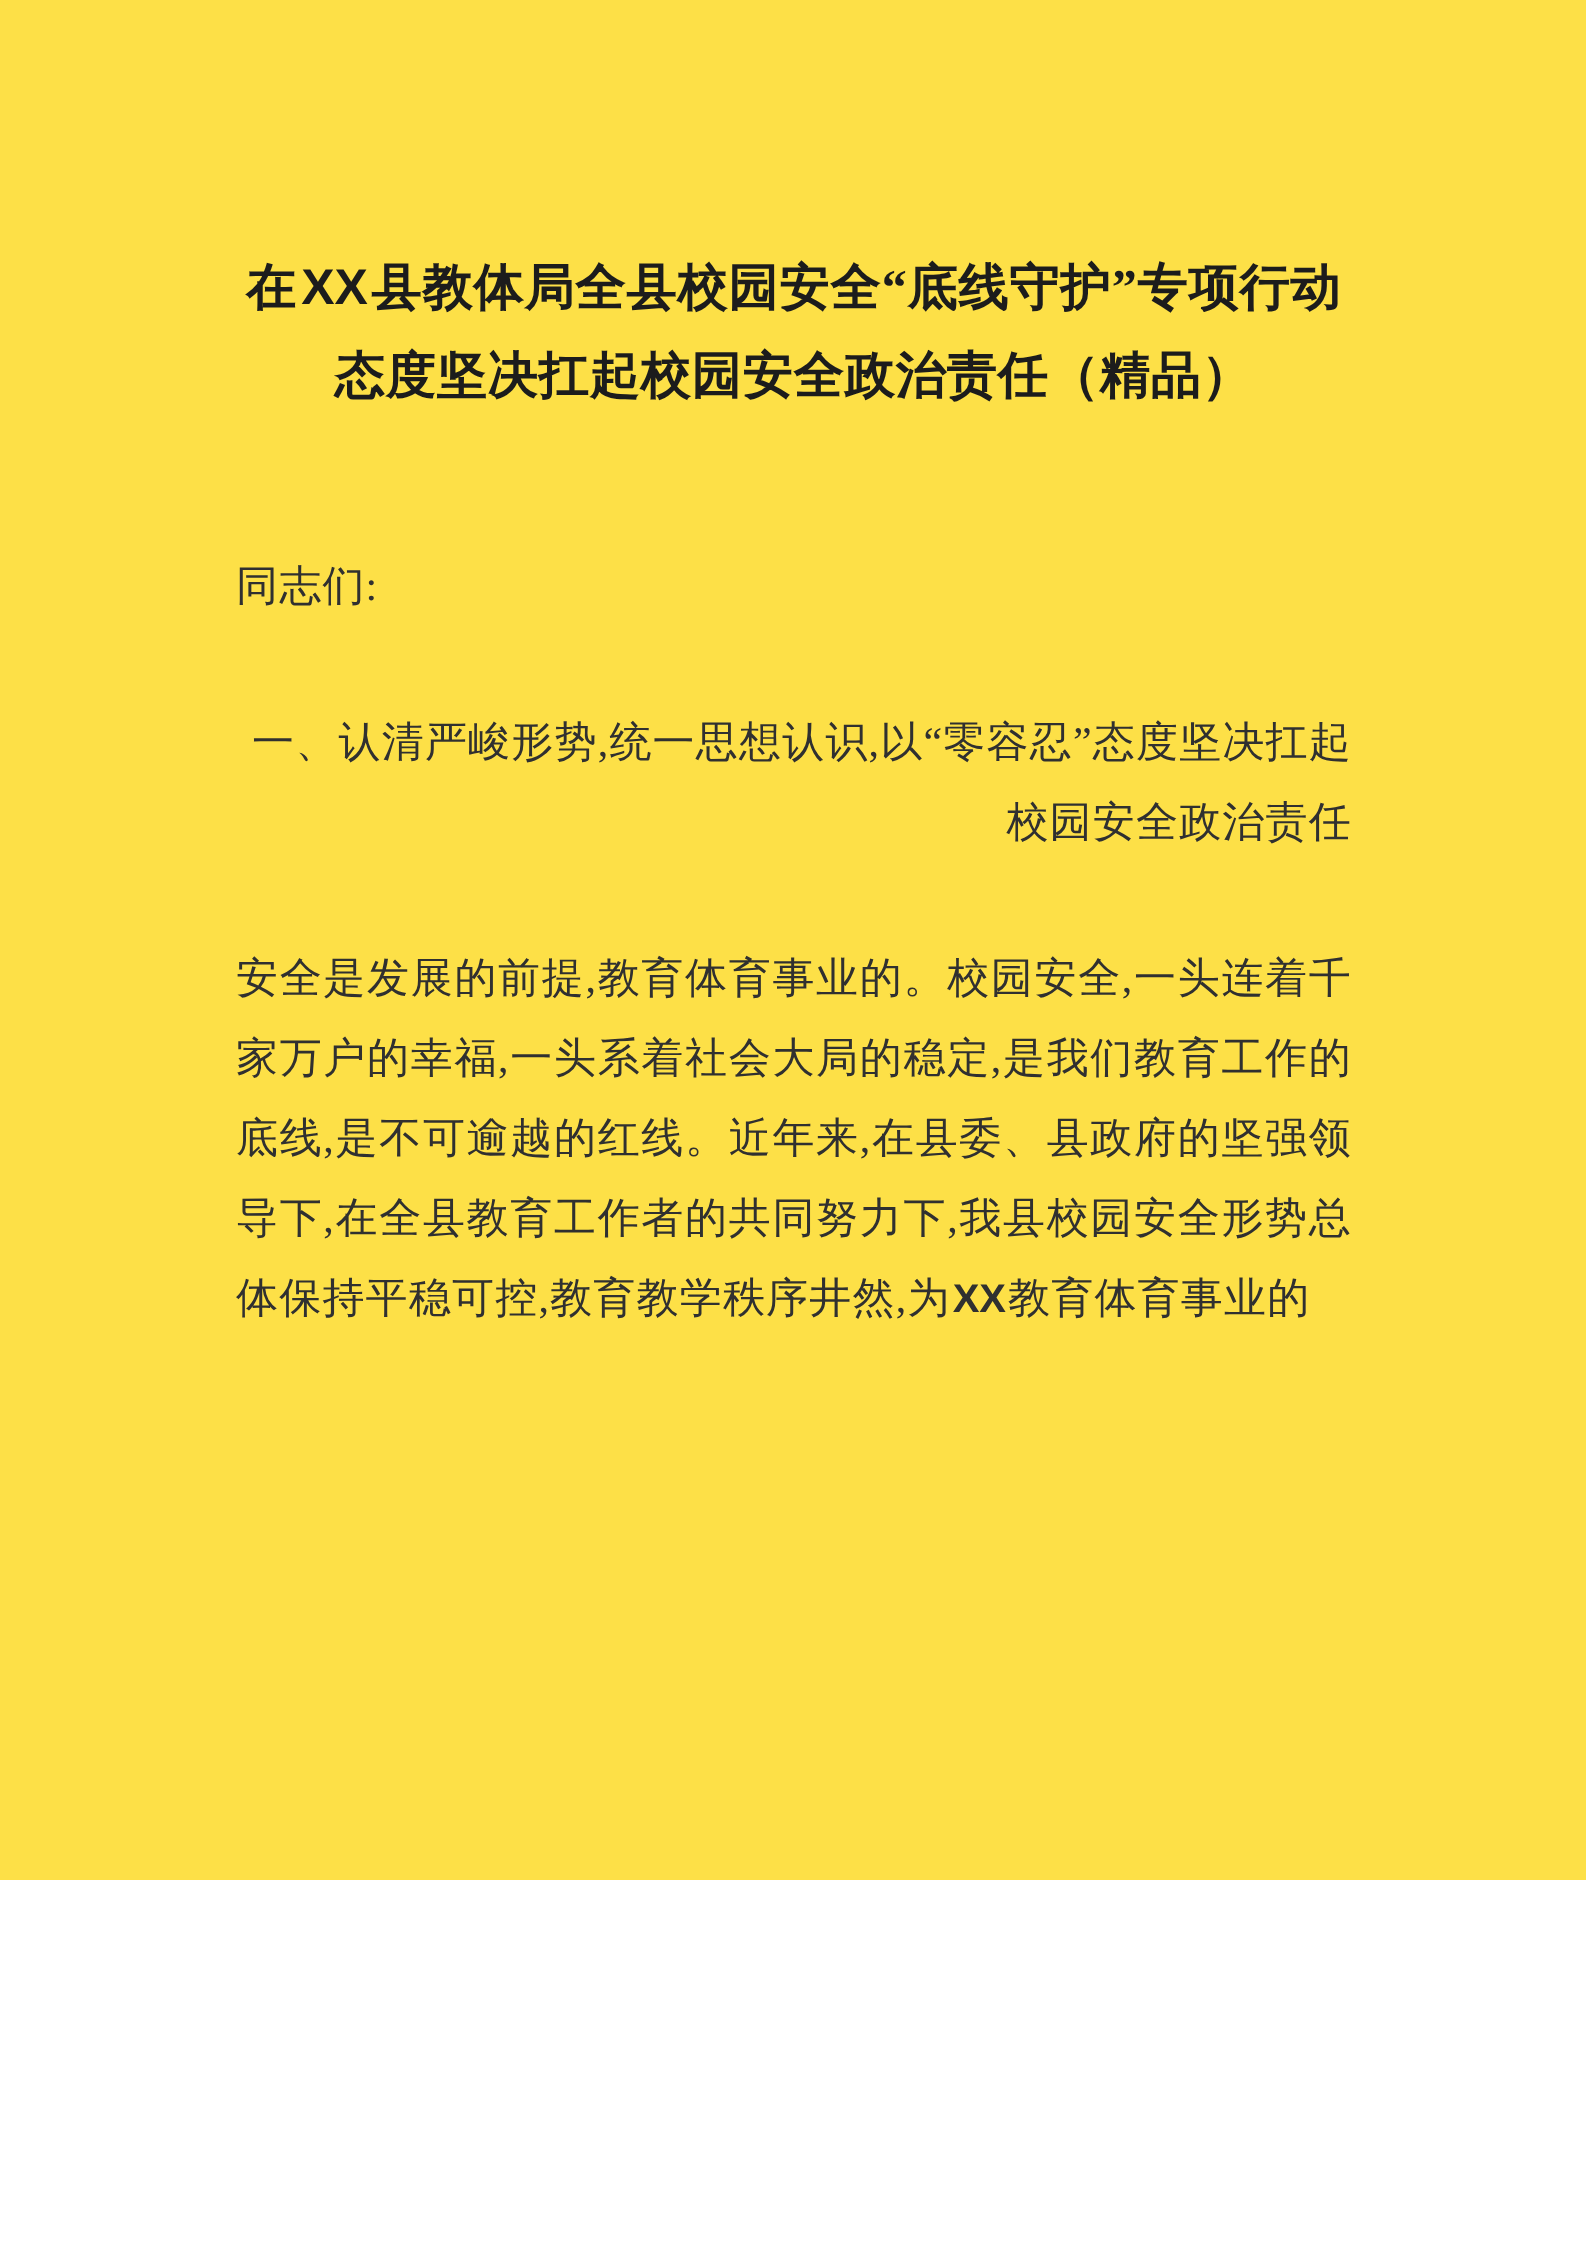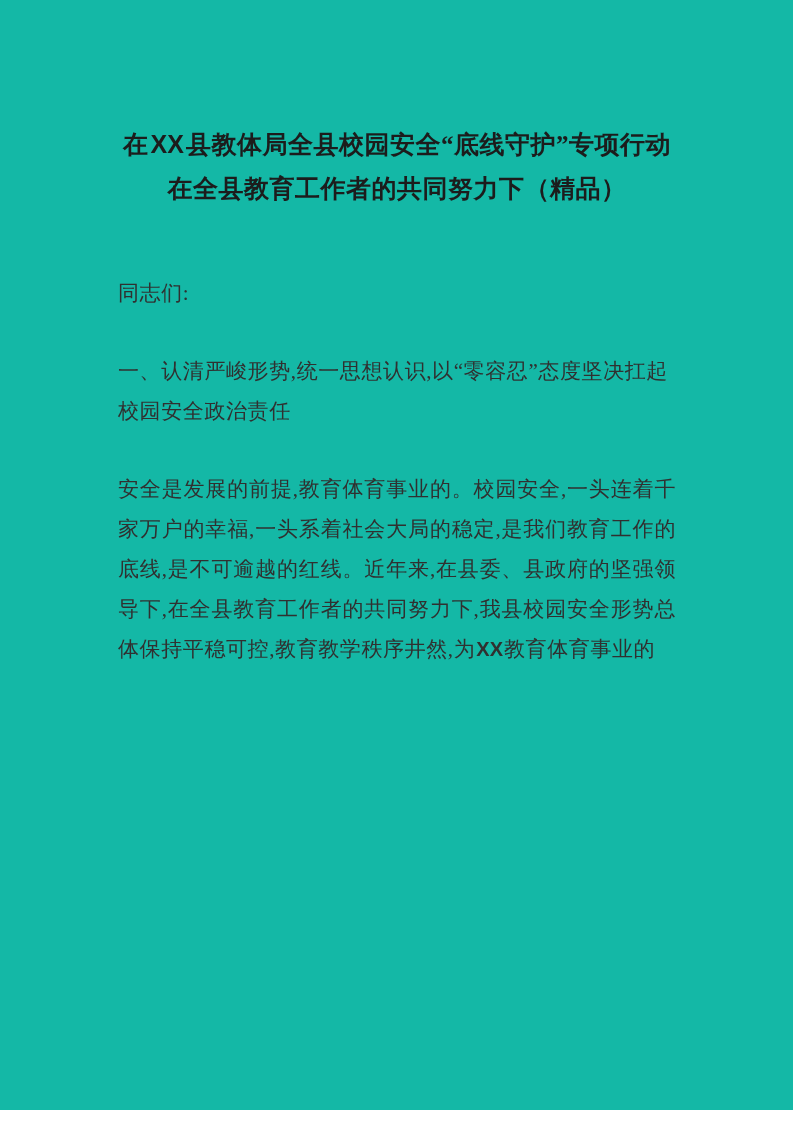--- a/index.html
+++ b/index.html
@@ -12,22 +12,22 @@
     height: 1122px;
     overflow: hidden;
     font-family: "Liberation Serif", "DejaVu Serif", serif;
     color: #2b2b2b;
     -webkit-font-smoothing: antialiased;
   }
 
   .page {
     position: relative;
     width: 793px;
-    height: 1110px;
-    background: #14b8a6;
+    height: 940px;
+    background: #fde047;
     box-sizing: border-box;
   }
 
   .content {
     position: absolute;
     left: 118px;
     top: 0;
     width: 558px;
   }
 
@@ -69,21 +69,21 @@
     color: #303030;
     font-family: "Liberation Serif", "DejaVu Serif", serif;
   }
 
   .para.salutation {
     margin-bottom: 38px;
     text-align: left;
   }
 
   .para.section-heading {
-    text-align: left;
+    text-align: right;
     color: #303030;
   }
 
   .para .latin {
     font-family: "Liberation Sans", "DejaVu Sans", sans-serif;
     font-weight: bold;
     letter-spacing: 0;
     padding: 0 1px;
     font-size: 20px;
   }
@@ -93,21 +93,21 @@
   }
 </style>
 </head>
 <body>
 
 <div class="page">
   <div class="content">
 
     <h1 class="doc-title">
       <span class="title-line"><span>在</span><span class="latin">XX</span><span>县教体局全县校园安全“底线守护”专项行动</span></span>
-      <span class="title-line">在全县教育工作者的共同努力下（精品）</span>
+      <span class="title-line">态度坚决扛起校园安全政治责任（精品）</span>
     </h1>
 
     <div class="body-block">
 
       <p class="para salutation">同志们:</p>
 
 
       <p class="para section-heading">一、认清严峻形势,统一思想认识,以“零容忍”态度坚决扛起校园安全政治责任</p>
 
       <p class="para last"><span>安全是发展的前提,教育体育事业的。校园安全,一头连着千家万户的幸福,一头系着社会大局的稳定,是我们教育工作的底线,是不可逾越的红线。近年来,在县委、县政府的坚强领导下,在全县教育工作者的共同努力下,我县校园安全形势总体保持平稳可控,教育教学秩序井然,为</span><span class="latin">XX</span><span>教育体育事业的</span></p>

